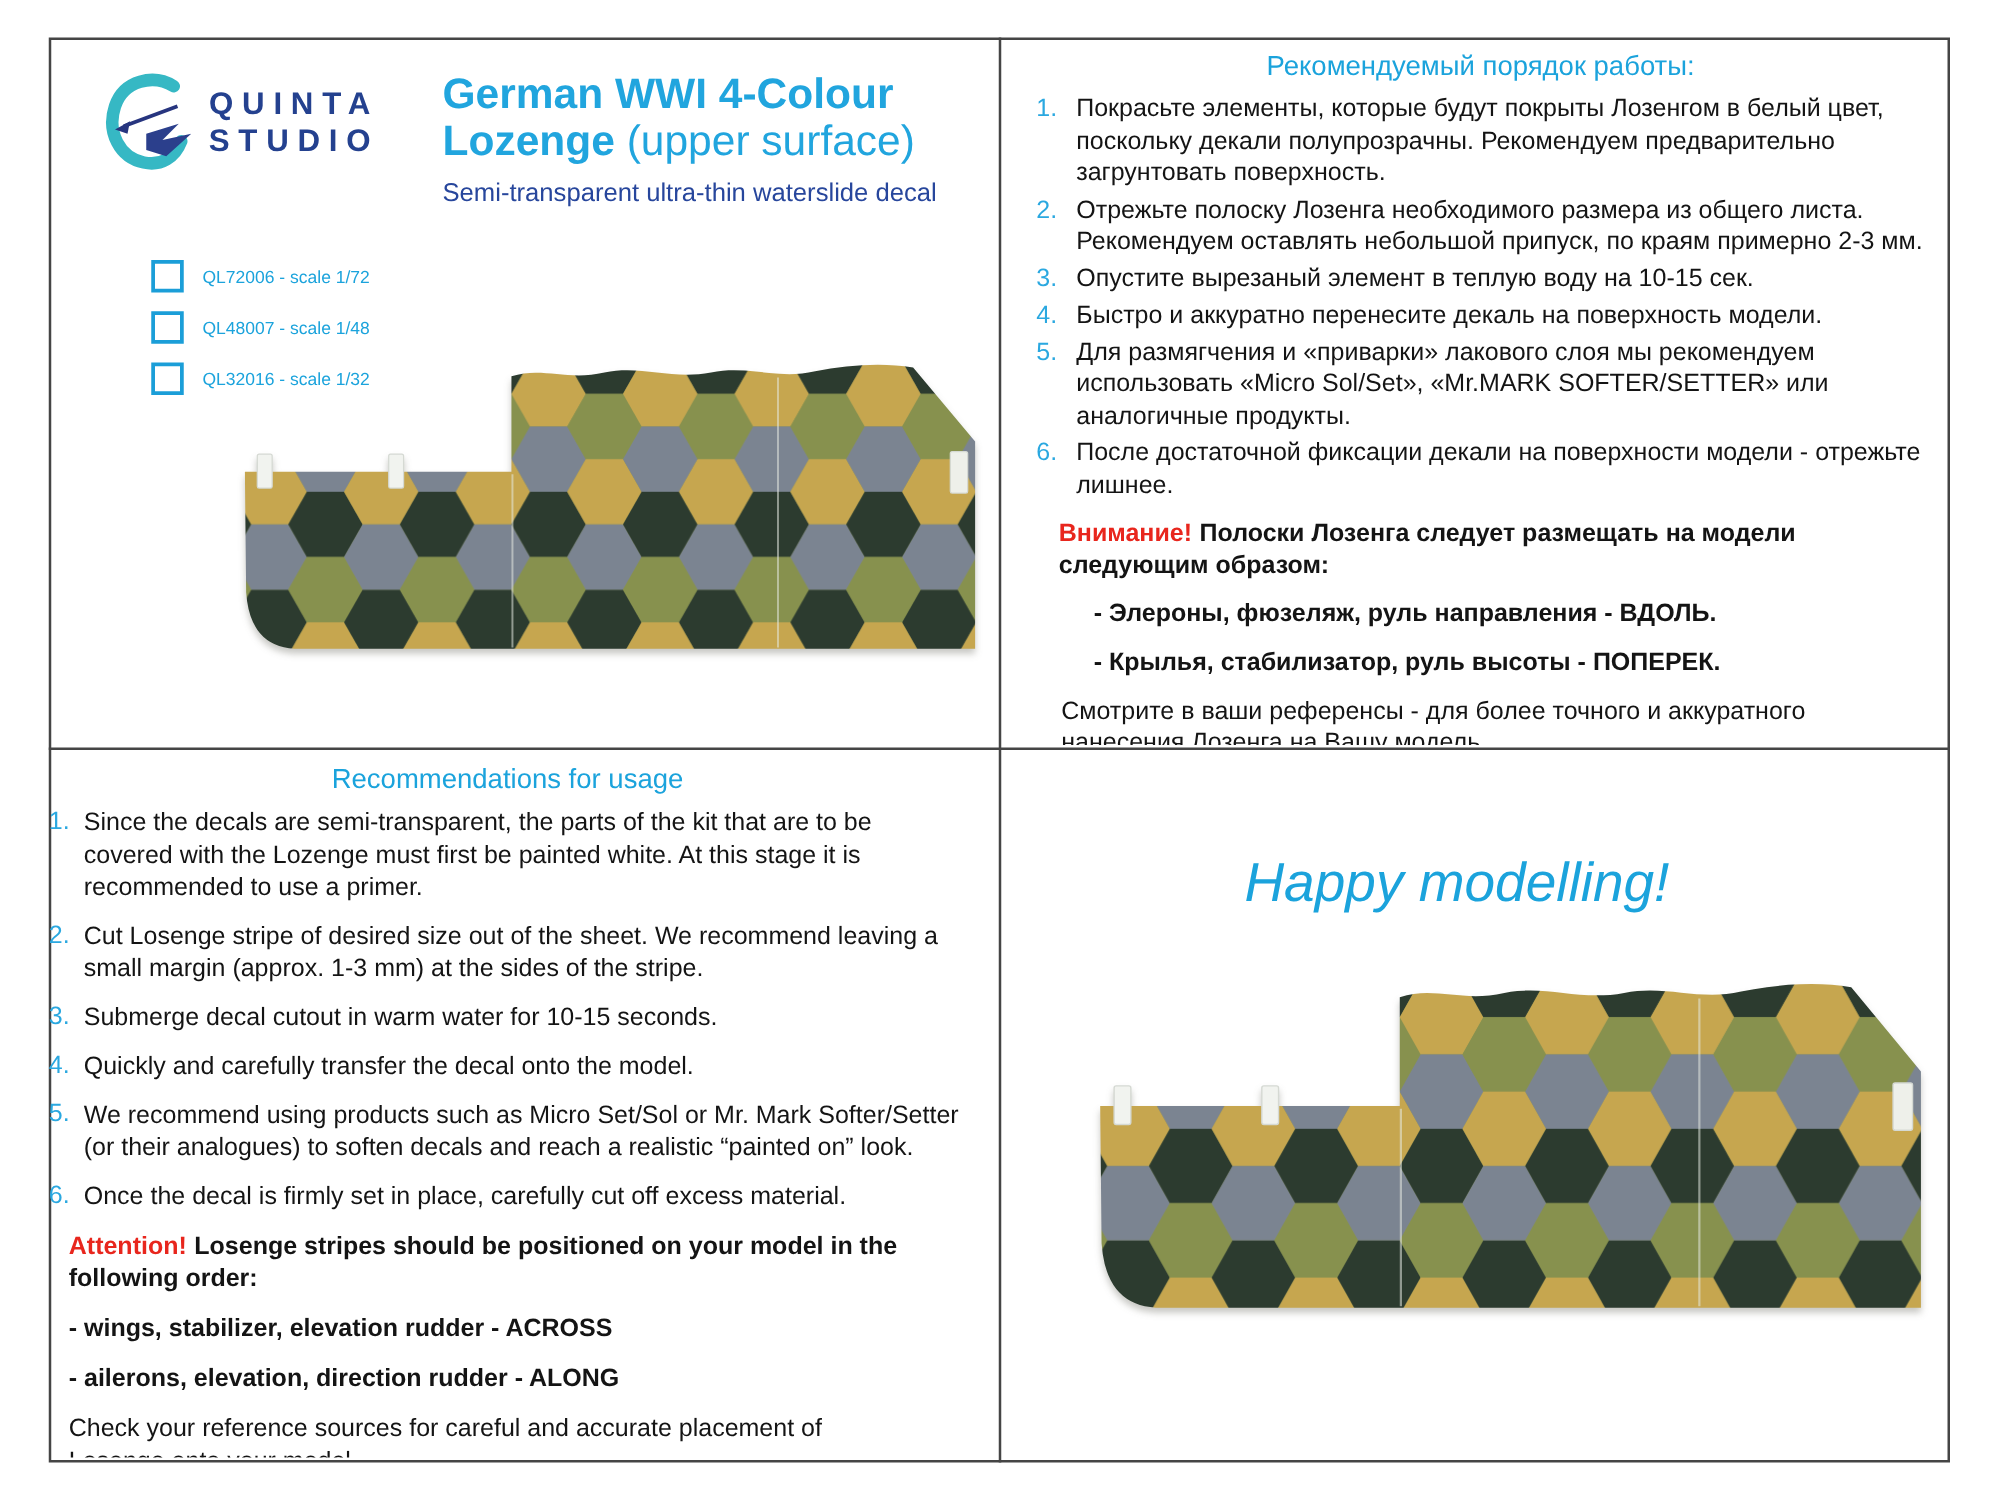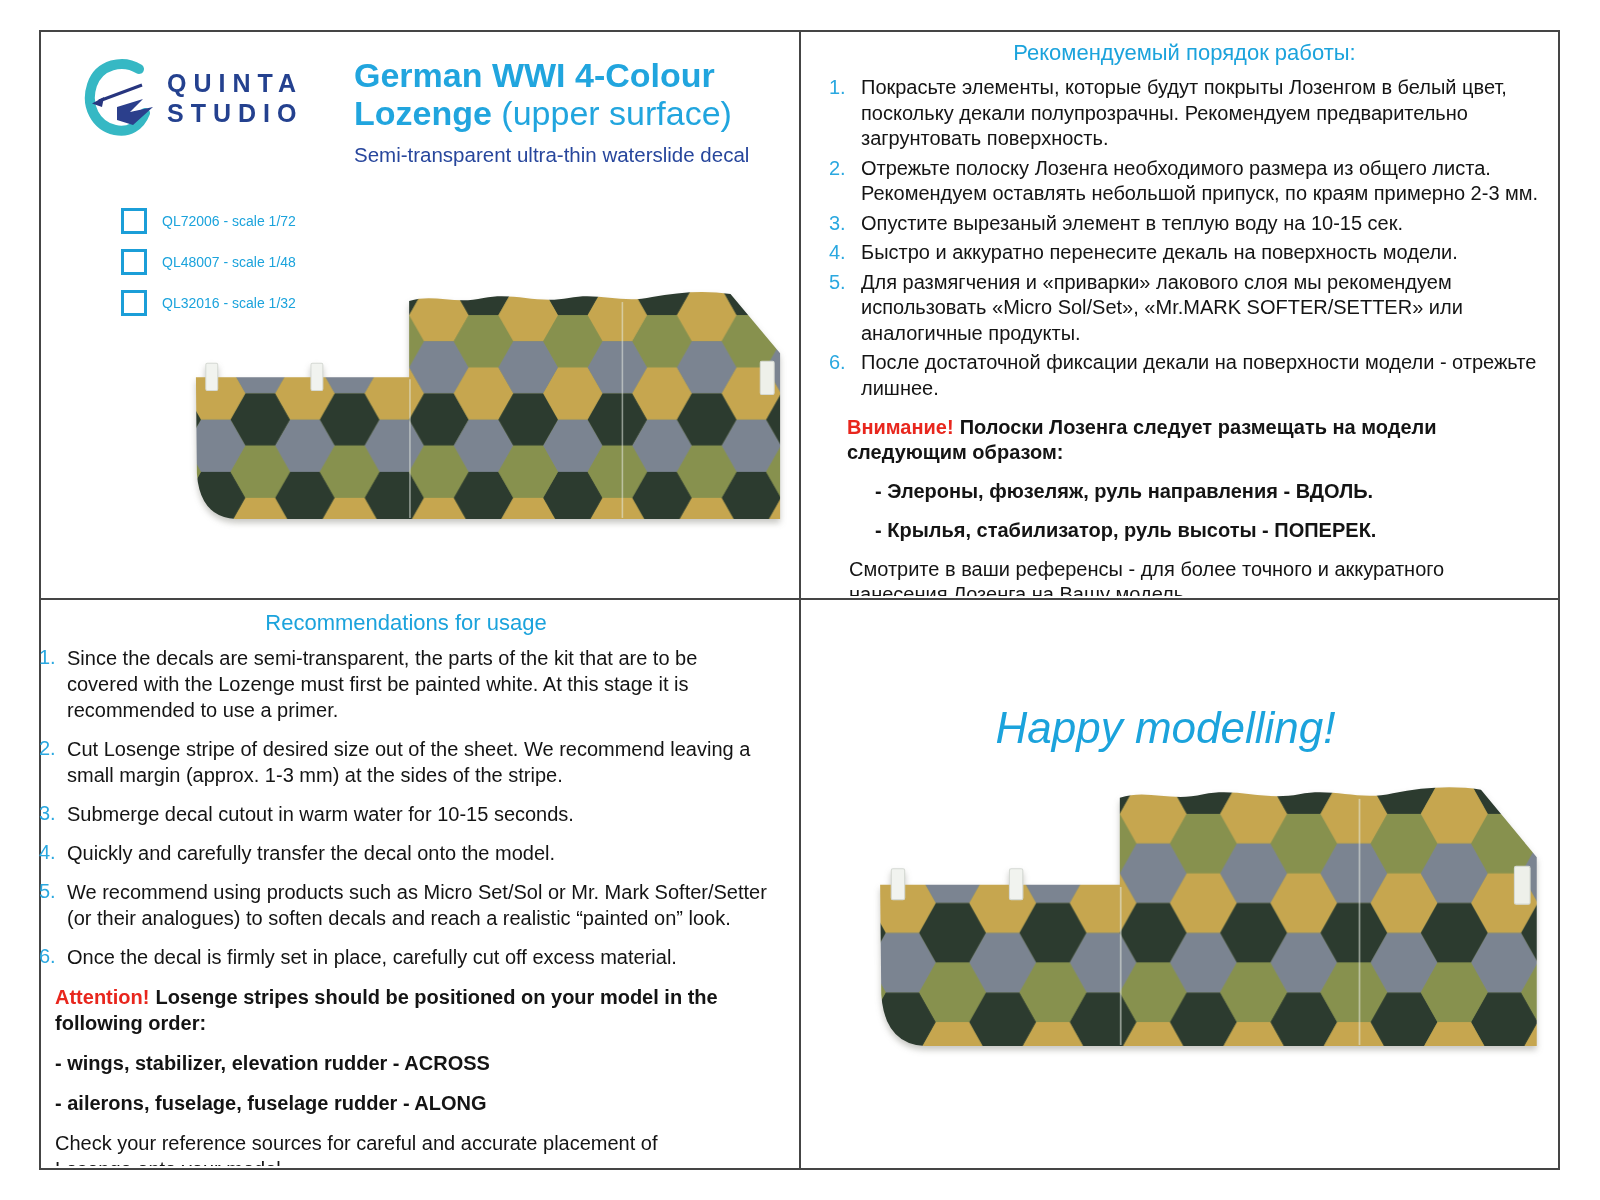--- a/index.html
+++ b/index.html
@@ -8,21 +8,21 @@
   .frame{position:absolute;left:39px;top:30px;width:1517px;height:1136px;border:2px solid #454545;}
   .vline{position:absolute;left:799px;top:30px;width:2px;height:1140px;background:#454545;}
   .hline{position:absolute;left:39px;top:598px;width:1521px;height:2px;background:#454545;}
   .q{position:absolute;overflow:hidden;box-sizing:border-box;}
   .q-tl{left:41px;top:32px;width:756px;height:564px;}
   .q-tr{left:803px;top:32px;width:755px;height:564px;padding:4px 18px 0 26px;}
   .q-bl{left:29px;top:602px;width:756px;height:564px;padding:4px 12px 0 10px;}
   .q-br{left:803px;top:602px;width:755px;height:562px;}
 
   
-  .logo{position:absolute;left:42px;top:26px;display:flex;align-items:center;gap:10px;}
+  .logo{position:absolute;left:42px;top:26px;display:flex;align-items:center;gap:10px;text-align:center;}
   .logo-text{font-size:25px;font-weight:bold;letter-spacing:7px;line-height:30px;color:#24418f;}
   .title-block{position:absolute;left:313px;top:24px;width:442px;}
   .t1,.t2{font-size:34px;line-height:38px;color:#21a5de;font-weight:bold;white-space:nowrap;}
   .t2 .light{font-weight:normal;}
   .subtitle{font-size:20.5px;color:#27469c;margin-top:11px;white-space:nowrap;}
   .products{position:absolute;left:80px;top:168px;}
   .product-row{display:flex;align-items:center;gap:15px;height:41px;}
   .checkbox{width:20px;height:20px;border:3.5px solid #1b9ed8;background:#fff;display:inline-block;}
   .product-label{font-size:14px;color:#1ba3dc;}
   .sheet-svg{filter:drop-shadow(0 4px 3px rgba(70,70,55,0.30));}
@@ -42,21 +42,21 @@
   .q-bl .attn{margin-top:10px;line-height:26px;width:692px;}
   .attn p{margin:14px;}
   .bold{font-weight:bold;}
   .red{color:#e8261d;font-weight:bold;margin-right:6px;}
   .q-tr .attn{padding-left:4px;}
   .q-tr .attn-line{padding-left:28px;}
   .q-tr .attn-tail{padding-left:2px;}
   .q-bl .attn{padding-left:2px;}
 
   
-  .happy{position:absolute;left:0;right:30px;top:101px;text-align:center;
+  .happy{position:absolute;left:0;right:30px;top:80px;text-align:center;
          font-size:44px;font-style:italic;color:#1ba3dc;}
 </style>
 </head>
 <body>
 
 <div class="page">
   <div class="frame"></div>
   <div class="vline"></div>
   <div class="hline"></div>
 
@@ -200,21 +200,21 @@
           <span class="itext">We recommend using products such as Micro Set/Sol or Mr. Mark Softer/Setter (or their analogues) to soften decals and reach a realistic “painted on” look.</span>
         </li>
       <li class="item">
           <span class="num">6.</span>
           <span class="itext">Once the decal is firmly set in place, carefully cut off excess material.</span>
         </li>
     </ol>
     <div class="attn">
       <p class="attn-intro"><span class="red">Attention!</span><span class="bold">Losenge stripes should be positioned on your model in the following order:</span></p>
       <p class="attn-line bold">- wings, stabilizer, elevation rudder - ACROSS</p>
-      <p class="attn-line bold">- ailerons, fuselage, fuselage rudder - ALONG</p>
+      <p class="attn-line bold">- ailerons, elevation, direction rudder - ALONG</p>
       <p class="attn-tail">Check your reference sources for careful and accurate placement of Losenge onto your model.</p>
     </div>
   </section>
 
   <section class="q q-br">
     <div class="happy">Happy modelling!</div>
 
     <svg class="sheet-svg sheet-b" viewBox="0 0 610 242" preserveAspectRatio="none">
       <use href="#sheetShape"></use>
     </svg>

